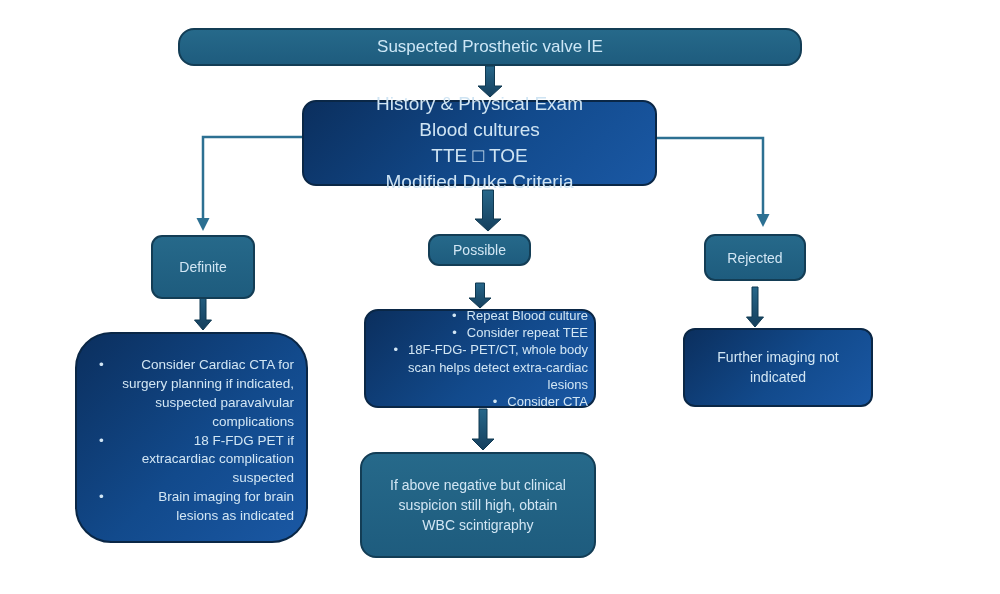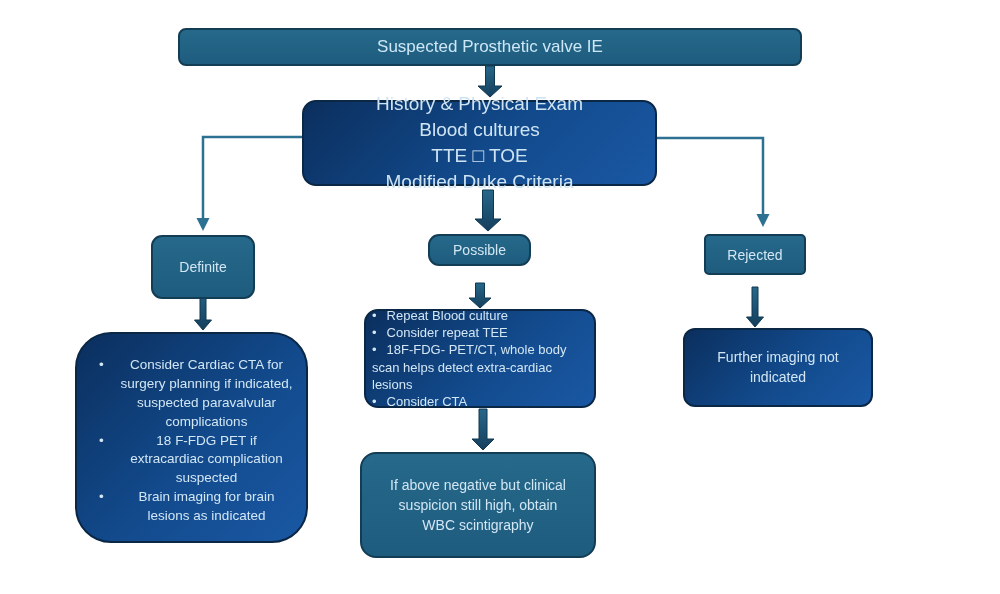--- a/index.html
+++ b/index.html
@@ -7,39 +7,39 @@
   #canvas { position:relative; width:1000px; height:594px; background:#ffffff; overflow:hidden; }
 
   #connector-layer { position:absolute; left:0; top:0; z-index:1; }
 
   .node { position:absolute; z-index:2; display:flex; align-items:center; justify-content:center;
           text-align:center; color:#d2e6f4; }
 
   .teal  { background:linear-gradient(180deg,#26698a 0%,#1e5c7e 100%); border:2px solid #133d55; }
   .blue  { background:linear-gradient(135deg,#0b2f5e 0%,#124a8c 55%,#1a58a4 100%); border:2px solid #0a2746; }
 
-  .node-root { left:178px; top:28px; width:624px; height:38px; border-radius:8px;
+  .node-root { left:178px; top:28px; width:624px; height:38px; border-radius:16px;
                font-size:17px; color:#cde7f6; }
   .node-workup { left:302px; top:100px; width:355px; height:86px; border-radius:14px;
                  font-size:19px; line-height:1.36; flex-direction:column; color:#cfe4f3; }
   .node-definite { left:151px; top:235px; width:104px; height:64px; border-radius:11px; font-size:14px; }
   .node-possible { left:428px; top:234px; width:103px; height:32px; border-radius:11px; font-size:14px; }
-  .node-rejected { left:704px; top:234px; width:102px; height:41px; border-radius:5px; font-size:14px; }
+  .node-rejected { left:704px; top:234px; width:102px; height:47px; border-radius:11px; font-size:14px; }
 
   .node-definite-actions { left:75px; top:332px; width:233px; height:211px; border-radius:36px;
                            font-size:13.5px; align-items:flex-start; justify-content:flex-start;
-                           padding:22px 12px 12px 14px; text-align:center; }
+                           padding:22px 12px 12px 14px; text-align:right; }
   .node-definite-actions ul { list-style:none; width:100%; }
   .node-definite-actions li { position:relative; padding-left:28px; line-height:1.4; }
   .node-definite-actions li::before { content:"•"; position:absolute; left:8px; }
 
   .node-possible-actions { left:364px; top:309px; width:232px; height:99px; border-radius:14px;
                            font-size:13px; padding:8px 6px; }
   .node-possible-actions ul { list-style:none; width:100%; }
-  .node-possible-actions li { text-align:left; line-height:1.33; }
+  .node-possible-actions li { text-align:right; line-height:1.33; }
   .node-possible-actions li::before { content:"•"; margin-right:10px; }
 
   .node-possible-followup { left:360px; top:452px; width:236px; height:106px; border-radius:16px;
                             font-size:14px; line-height:1.45; padding:10px 24px; }
   .node-rejected-outcome { left:683px; top:328px; width:190px; height:79px; border-radius:12px;
                            font-size:14px; line-height:1.4; padding:6px 14px; }
 </style>
 </head>
 <body>
 

